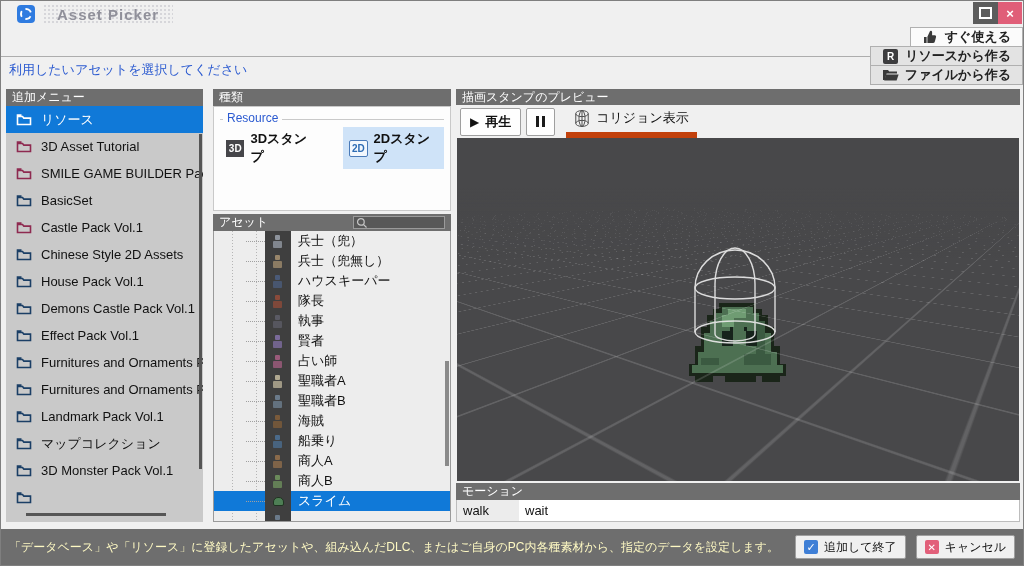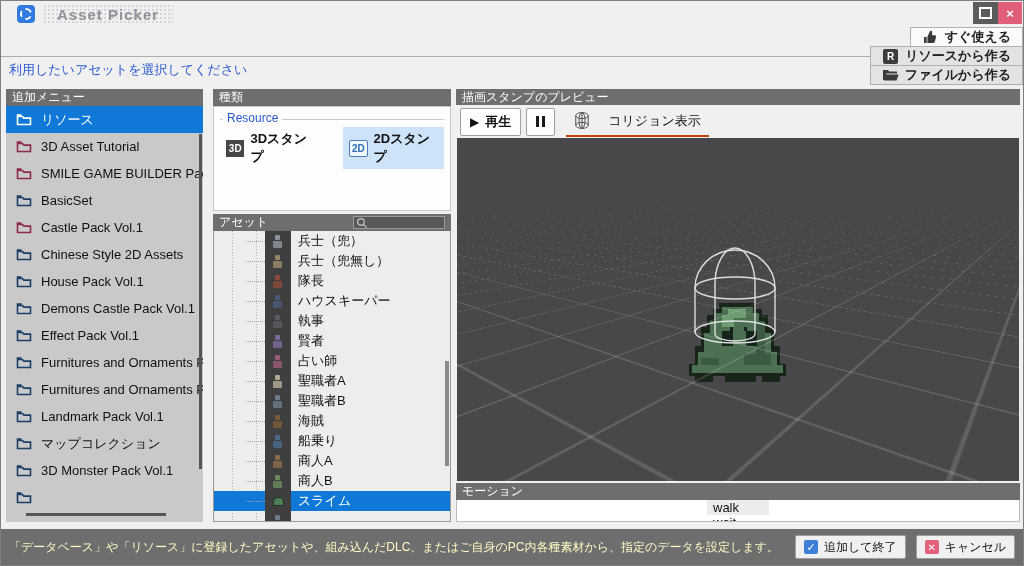--- a/index.html
+++ b/index.html
@@ -65,34 +65,34 @@
   .slime-mini{display:inline-block;width:11px;height:9px;background:#4e7f55;border:1px solid #203322;border-radius:5px 5px 2px 2px;box-sizing:border-box;}
   .al-vscroll{position:absolute;right:1px;top:130px;width:4px;height:105px;background:#8a8a8a;z-index:4;}
 
   
   .preview{position:absolute;left:455px;top:88px;width:564px;height:433px;}
   .ptoolbar{position:absolute;left:0;top:16px;right:0;height:33px;background:#f0f0f0;display:flex;align-items:center;gap:5px;padding-left:4px;box-sizing:border-box;}
   .toolbtn{height:26px;background:#fefefe;border:1px solid #9f9f9f;border-radius:2px;display:inline-flex;align-items:center;justify-content:center;gap:6px;font-size:13px;font-weight:bold;color:#111;padding:0 9px;cursor:pointer;}
   .playtri{font-size:12px;line-height:1;}
   .pausebars{display:inline-flex;gap:3px;}
   .pausebars i{display:block;width:3px;height:11px;background:#1a1a1a;}
-  .colbtn{height:28px;display:inline-flex;align-items:center;gap:18px;font-size:13px;color:#111;padding:0 8px;margin-left:6px;border-bottom:2px solid #c2410c;cursor:pointer;text-align:center;}
+  .colbtn{height:28px;display:inline-flex;align-items:center;gap:6px;font-size:13px;color:#111;padding:0 8px;margin-left:6px;border-bottom:7px solid #c2410c;cursor:pointer;text-align:center;}
 
   .viewport{position:absolute;left:1px;top:49px;width:562px;height:343px;background:#48484a;overflow:hidden;cursor:grab;}
   .gridplane{position:absolute;left:50%;top:50.5%;width:4000px;height:4000px;margin-left:-2000px;margin-top:-2000px;
     background:repeating-linear-gradient(0deg,rgba(255,255,255,.14) 0 2px,transparent 2px 74px),
                repeating-linear-gradient(90deg,rgba(255,255,255,.14) 0 2px,transparent 2px 74px);
     transform:perspective(420px) rotateX(74deg) rotateZ(36deg);}
   .horizonfade{position:absolute;left:0;right:0;top:0;height:120px;
     background:linear-gradient(to bottom,#48484a 0%,#48484a 42%,rgba(72,72,74,.65) 58%,rgba(72,72,74,0) 100%);}
   .slime{position:absolute;left:232px;top:165px;width:97px;height:79px;}
   .capsule{position:absolute;left:234px;top:108px;width:88px;height:112px;}
 
   .motionhead{position:absolute;left:0;top:394px;right:0;}
-  .motionrow{position:absolute;left:0;top:411px;right:0;height:22px;background:#fff;border:1px solid #bdbdbd;border-top:none;box-sizing:border-box;display:flex;align-items:center;overflow:hidden;flex-direction:column;}
+  .motionrow{position:absolute;left:0;top:411px;right:0;height:22px;background:#fff;border:1px solid #bdbdbd;border-top:none;box-sizing:border-box;display:flex;align-items:center;overflow:hidden;}
   .motion-cell{font-size:13px;color:#111;padding:0 6px;height:100%;display:flex;align-items:center;cursor:pointer;min-width:62px;box-sizing:border-box;}
   .motion-cell.first{background:#ececec;}
 
   
   .statusbar{position:absolute;left:0;right:0;bottom:0;height:36px;background:#6e6e6e;display:flex;align-items:center;padding:0 8px;box-sizing:border-box;gap:10px;}
   .statusmsg{color:#fef9c3;font-size:12px;flex:1;white-space:nowrap;overflow:hidden;}
   .sbtn{height:22px;background:#f0f0f0;border:1px solid #9f9f9f;border-radius:2px;display:inline-flex;align-items:center;gap:6px;font-size:12px;color:#111;padding:0 8px;cursor:pointer;}
   .chk{width:14px;height:14px;background:#3f7fd6;border-radius:2px;color:#fff;font-size:11px;font-weight:bold;display:flex;align-items:center;justify-content:center;}
   .xico{width:14px;height:14px;background:#e2607a;border-radius:2px;color:#fff;font-size:10px;font-weight:bold;display:flex;align-items:center;justify-content:center;}
 </style>
@@ -305,26 +305,26 @@
 
       <div class="asset-row">
         <span class="rowicon person-sprite" style="color:#8d939c"></span>
         <span class="rowlabel">兵士（兜）</span>
       </div>
       <div class="asset-row">
         <span class="rowicon person-sprite" style="color:#99866a"></span>
         <span class="rowlabel">兵士（兜無し）</span>
       </div>
       <div class="asset-row">
+        <span class="rowicon person-sprite" style="color:#4a5a78"></span>
+        <span class="rowlabel">ハウスキーパー</span>
+      </div>
+      <div class="asset-row">
         <span class="rowicon person-sprite" style="color:#8a4a3a"></span>
         <span class="rowlabel">隊長</span>
-      </div>
-      <div class="asset-row">
-        <span class="rowicon person-sprite" style="color:#4a5a78"></span>
-        <span class="rowlabel">ハウスキーパー</span>
       </div>
       <div class="asset-row">
         <span class="rowicon person-sprite" style="color:#5a5a64"></span>
         <span class="rowlabel">執事</span>
       </div>
       <div class="asset-row">
         <span class="rowicon person-sprite" style="color:#7a6a9a"></span>
         <span class="rowlabel">賢者</span>
       </div>
       <div class="asset-row">

